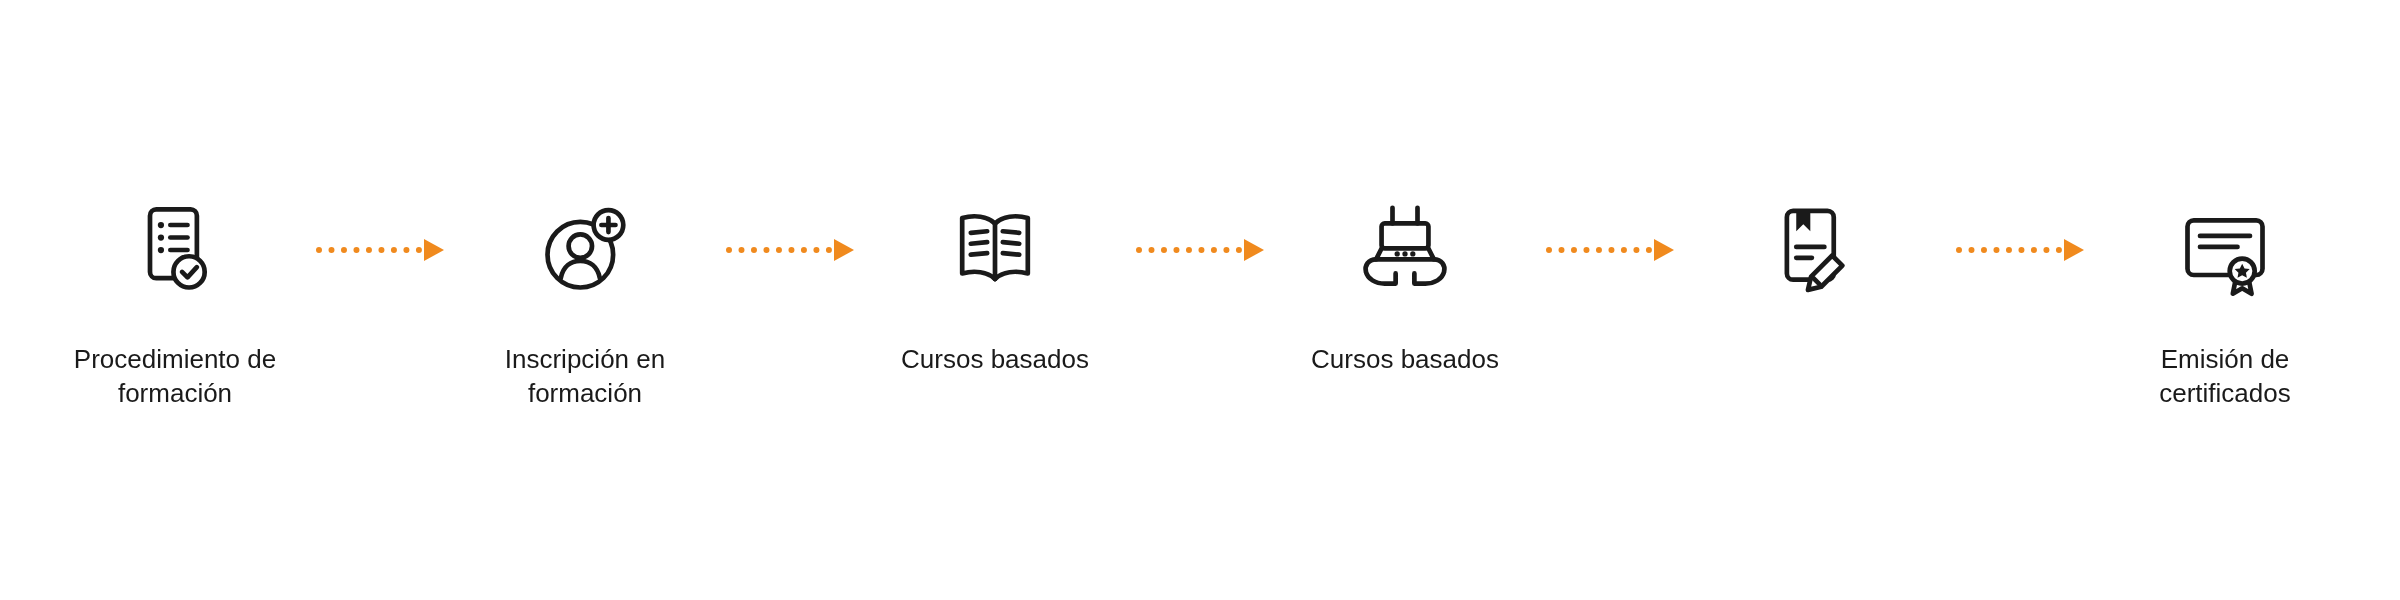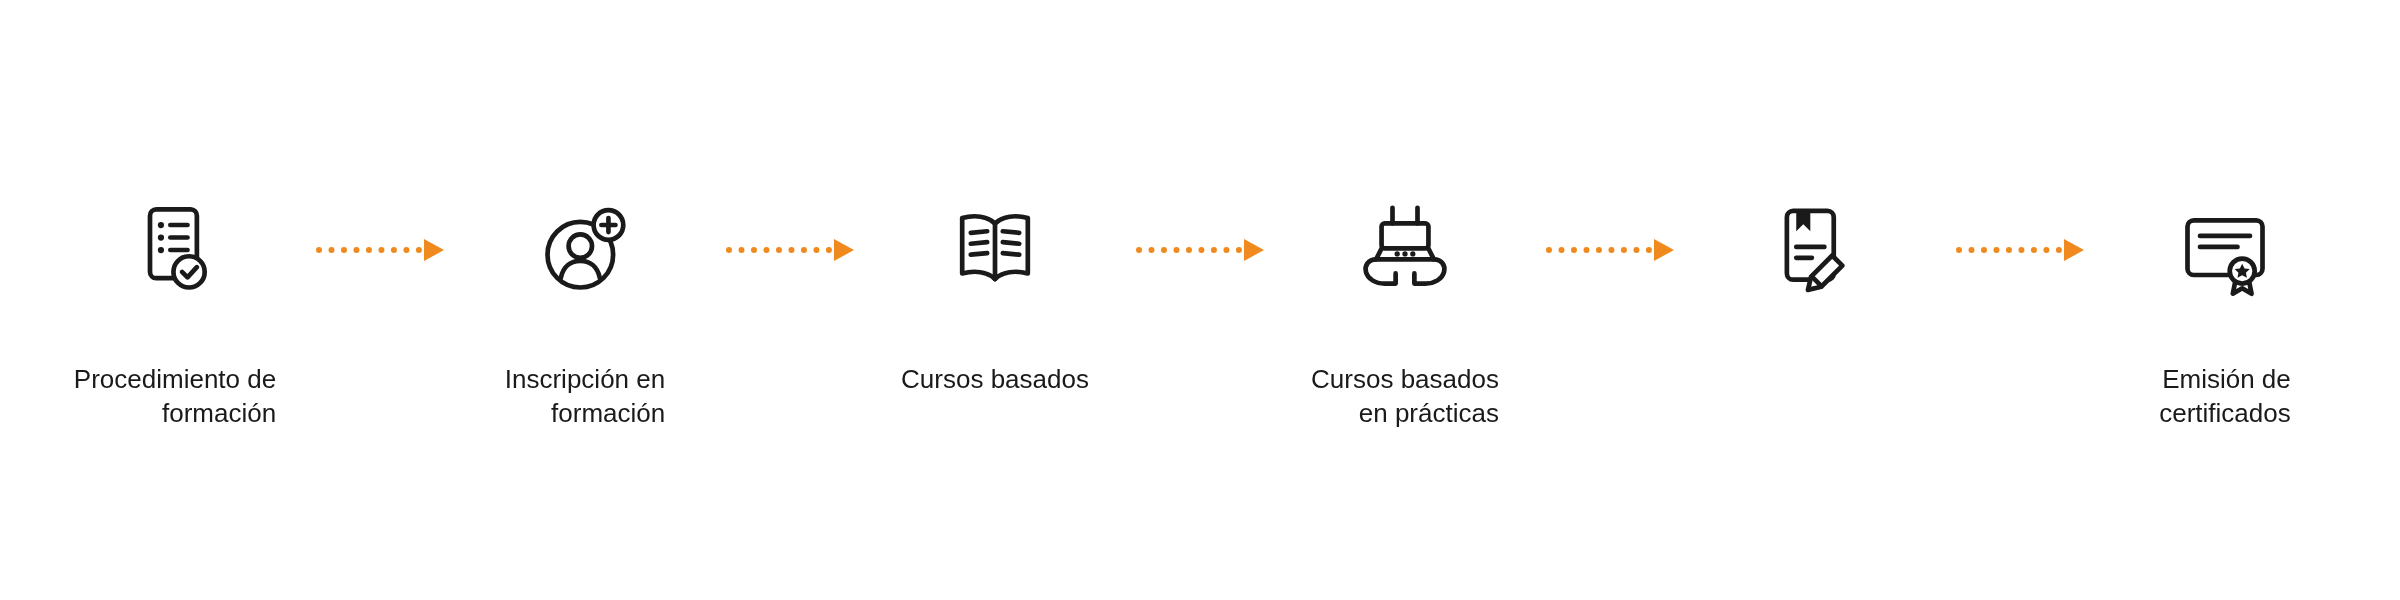--- a/index.html
+++ b/index.html
@@ -40,22 +40,22 @@
     stroke:var(--ink);
     fill:none;
     stroke-width:3;
     stroke-linecap:round;
     stroke-linejoin:round;
   }
   .icon-box svg .fill{fill:var(--ink);stroke:none;}
   .icon-box svg .mask{fill:var(--bg);}
   .icon-box svg .dot{fill:var(--ink);stroke:none;}
   .label{
-    margin-top:62px;
-    text-align:right;
+    margin-top:42px;
+    text-align:center;
     font-size:26px;
     line-height:1.32;
     color:var(--ink);
   }
   .arrow{
     flex:1 1 auto;
     height:100px;
     display:flex;
     align-items:center;
     padding:0 16px;
@@ -158,21 +158,20 @@
         <path d="M17 31 L13.5 38 L50.5 38 L47 31"></path>
         <circle class="dot" cx="27" cy="34.5" r="1.7"></circle>
         <circle class="dot" cx="32" cy="34.5" r="1.7"></circle>
         <circle class="dot" cx="37" cy="34.5" r="1.7"></circle>
         <path d="M13.5 38 C8.5 38 6 42 7 46 C8.2 50.5 13 53.5 19 53.5 L26 53.5 L26 47"></path>
         <path d="M50.5 38 C55.5 38 58 42 57 46 C55.8 50.5 51 53.5 45 53.5 L38 53.5 L38 47"></path>
       </svg>
     </div>
     <div class="label">
       <div>Cursos basados</div>
-      <div>en prácticas</div>
     </div>
   </div>
 
   <div class="arrow">
     <div class="arrow-line"></div>
     <div class="arrow-head"></div>
   </div>
 
   <div class="step">
     <div class="icon-box">

